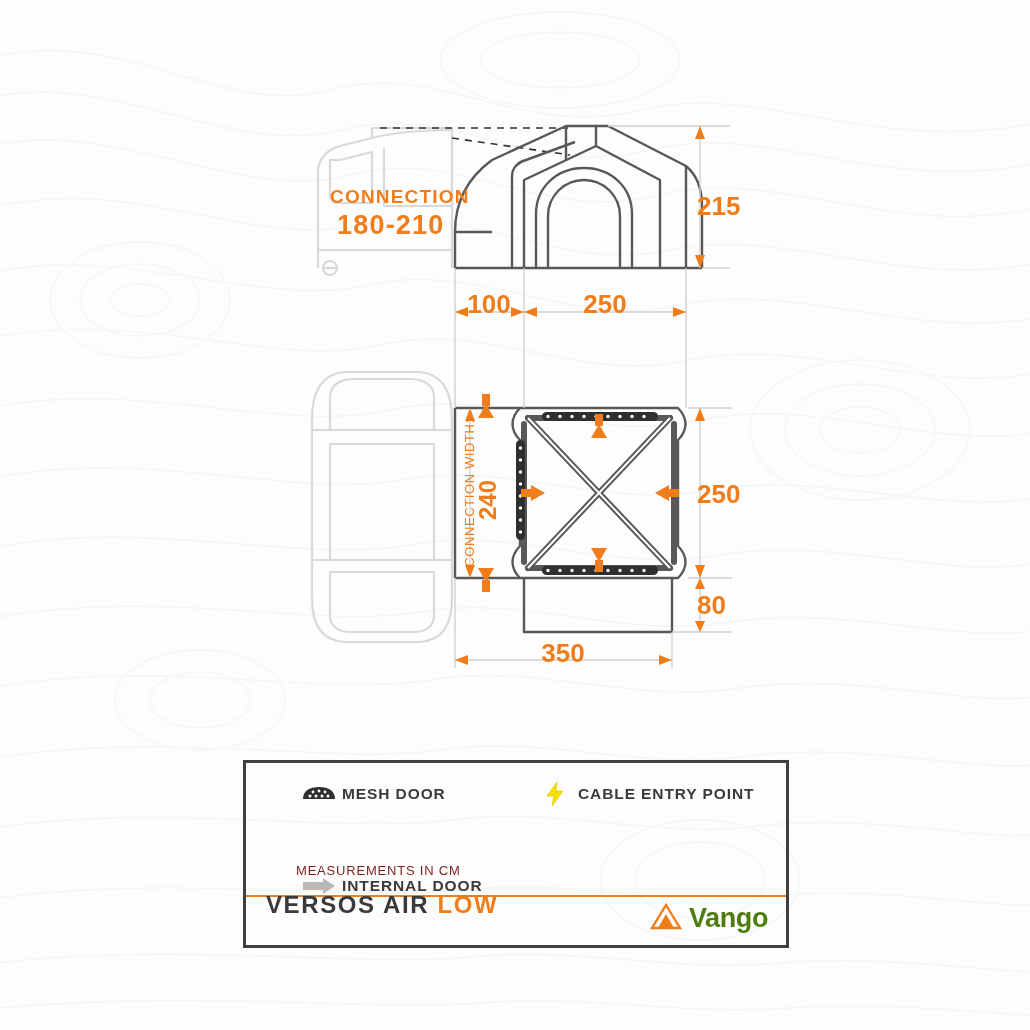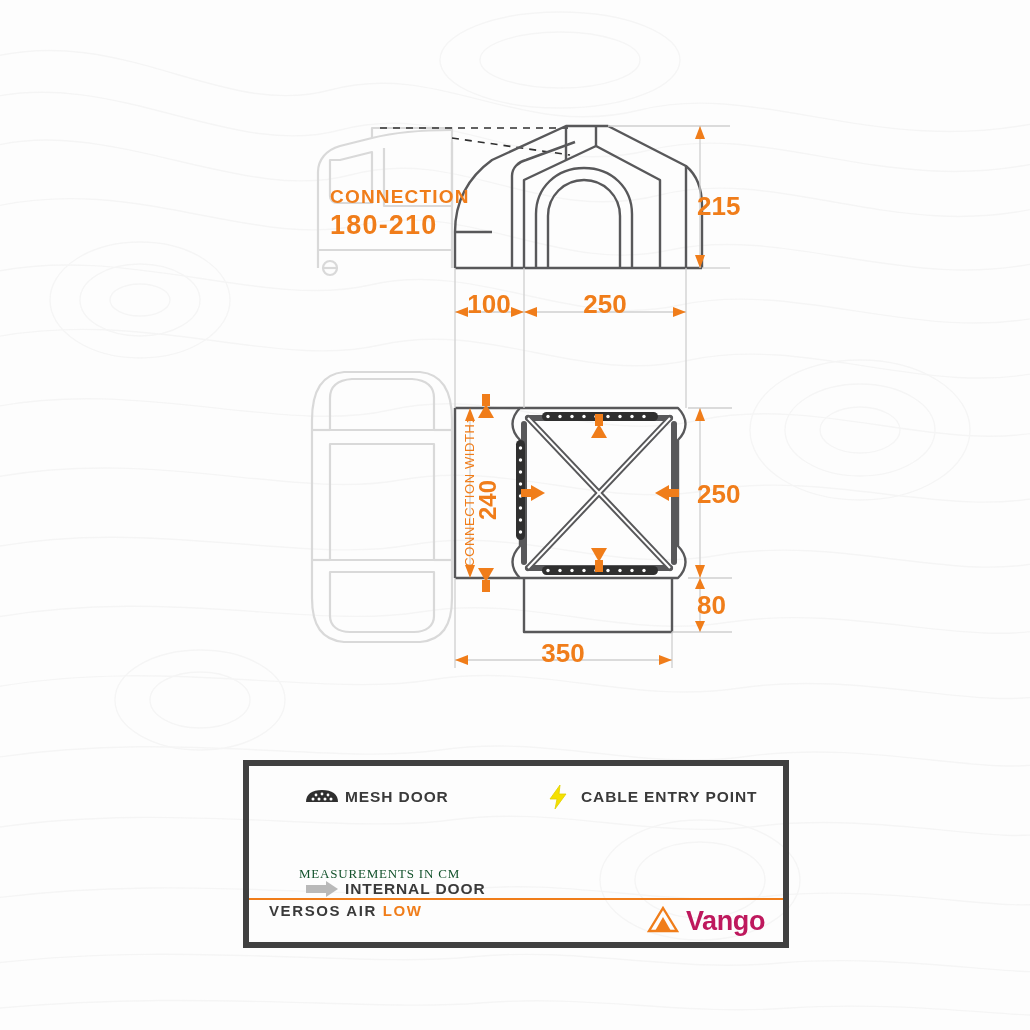--- a/index.html
+++ b/index.html
@@ -27,21 +27,21 @@
     position: absolute;
     inset: 0;
     z-index: 1;
   }
   .legend-box {
     position: absolute;
     left: 243px;
     top: 760px;
     width: 546px;
     height: 188px;
-    border: 6px solid #404040;
+    border: 3px solid #404040;
     box-sizing: border-box;
     z-index: 2;
     background: transparent;
   }
   .legend-inner {
     position: relative;
     width: 100%;
     height: 100%;
   }
   .legend-divider {
@@ -72,47 +72,46 @@
     color: #3a3a3a;
     font-weight: bold;
     white-space: nowrap;
   }
   .legend-note {
     position: absolute;
     left: 50px;
     top: 100px;
     font-size: 13px;
     letter-spacing: 0.8px;
-    color: #14532d;
-    font-family: Liberation Serif, serif;
+    color: #7f1d1d;
   }
   .legend-title {
     position: absolute;
     left: 20px;
-    top: 136px;
-    font-size: 15px;
+    top: 128px;
+    font-size: 24px;
     letter-spacing: 1.6px;
     font-weight: bold;
     color: #3a3a3a;
   }
   .legend-title .accent {
     color: #f07d1a;
   }
   .brand {
     position: absolute;
     right: 18px;
     top: 138px;
     display: flex;
     align-items: center;
     gap: 6px;
   }
   .brand-name {
     font-size: 27px;
     font-weight: bold;
-    color: #be185d;
+    color: #4d7c0f;
     letter-spacing: -0.4px;
   }
   .dim-text {
     fill: #f07d1a;
     font-family: "Liberation Sans", sans-serif;
     font-weight: bold;
   }
 </style>
 </head>
 <body>
@@ -334,21 +333,21 @@
 
     <g stroke="#cfcfcf" stroke-width="1.3" fill="none">
       <path d="M455,320 L455,408"></path>
       <path d="M686,320 L686,408"></path>
       <path d="M524,320 L524,408"></path>
     </g>
   </svg>
 
   <div style="position:absolute; left:330px; top:185px; z-index:2; color:#f07d1a; font-weight:bold; letter-spacing:1.2px; line-height:1.25;">
     <div style="font-size:19px;">CONNECTION</div>
-    <div style="font-size:27px;">180-210</div>
+    <div style="font-size:27px;margin-left:7px;">180-210</div>
   </div>
 
   <div class="legend-box">
     <div class="legend-inner">
 
       <div class="legend-row" style="left:50px; top:20px;">
         <span class="legend-icon">
           <svg width="40" height="18" viewBox="0 0 40 18" xmlns="http://www.w3.org/2000/svg">
             <path d="M4,14 C4,6 10,2 20,2 C30,2 36,6 36,14 Z" fill="#2f2f2f"></path>
             <g fill="#ffffff">

